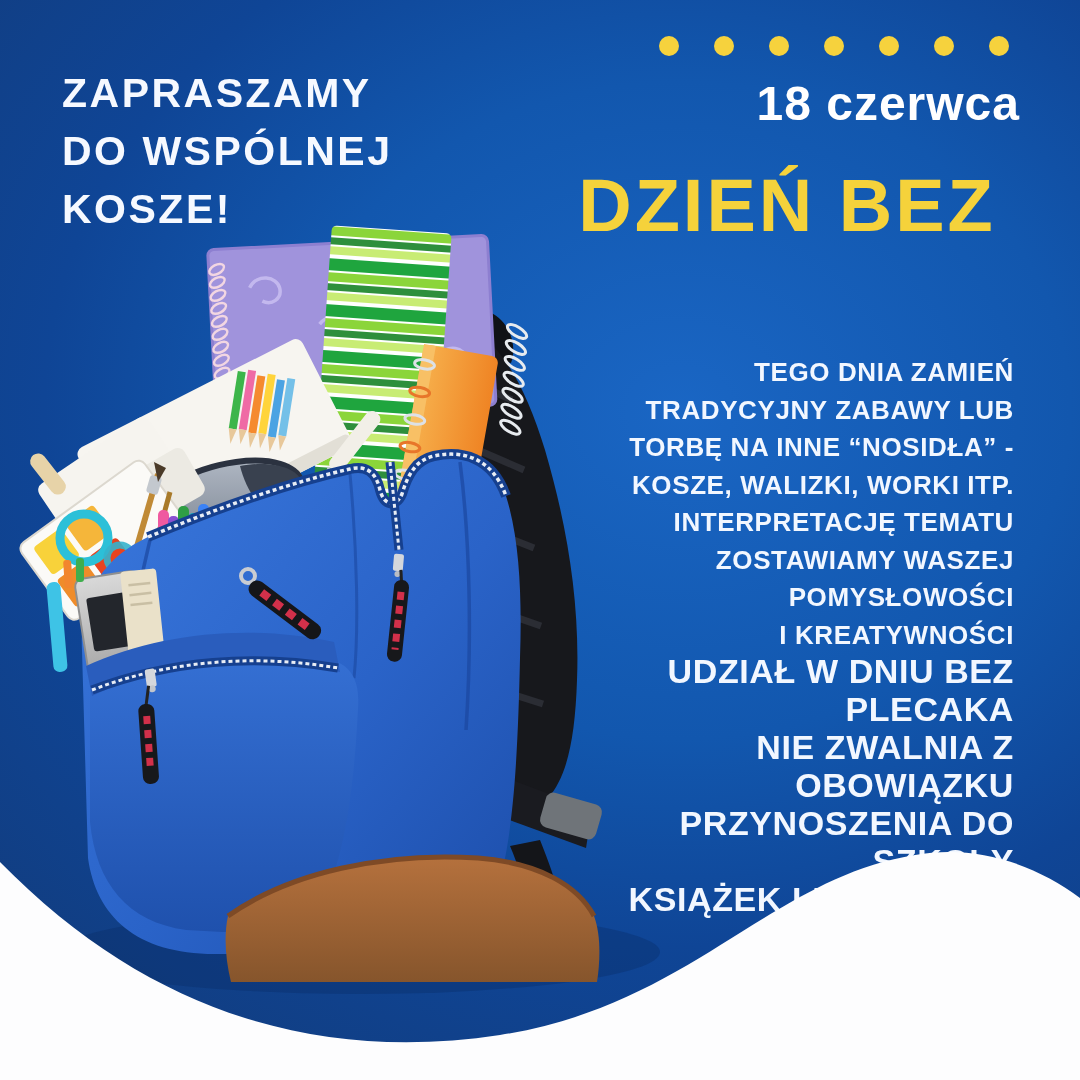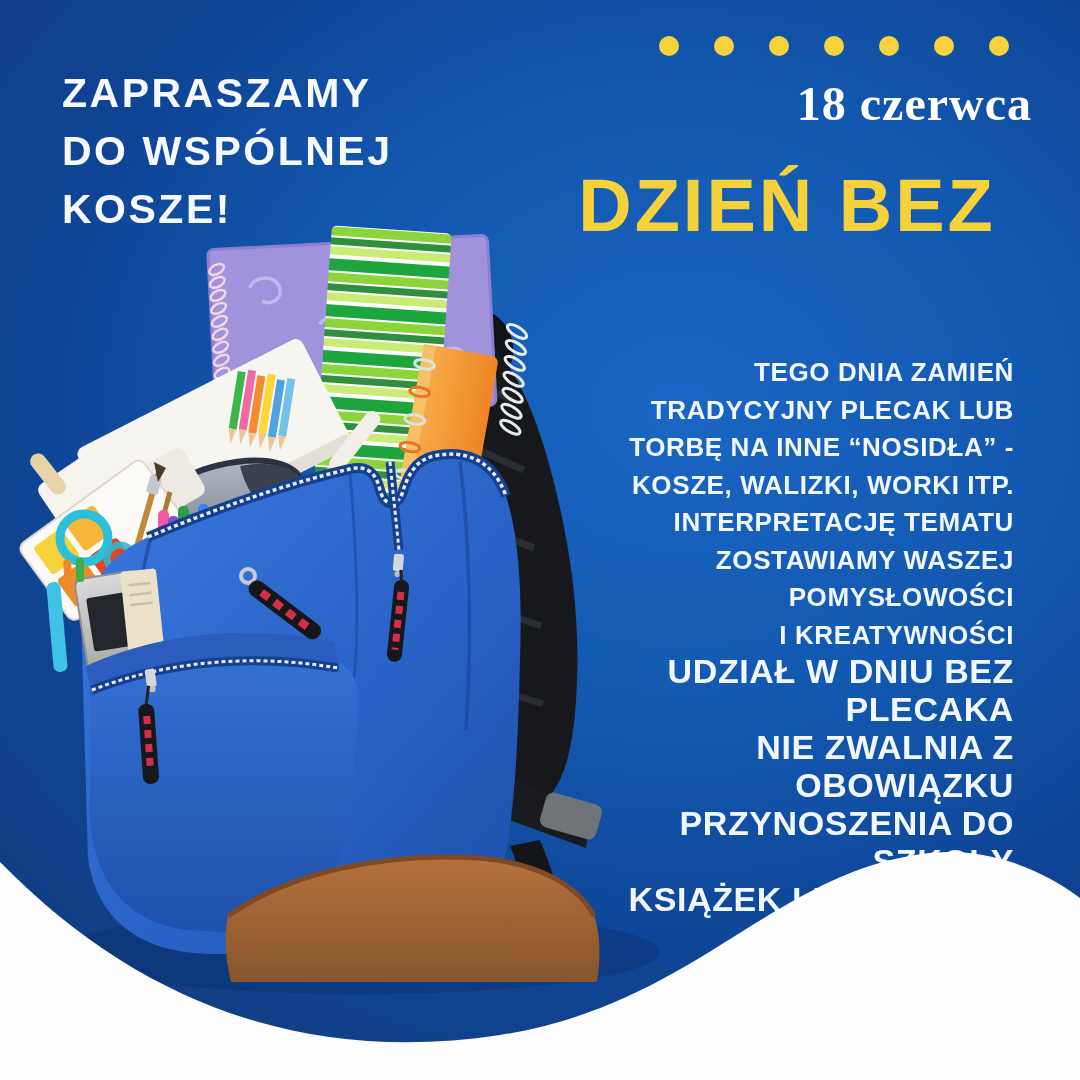--- a/index.html
+++ b/index.html
@@ -10,22 +10,22 @@
       radial-gradient(95% 80% at 63% 38%, #1a66c4 0%, #1257ae 38%, #0f4596 62%, #123a78 100%);
   }
   .invitation{
     position:absolute;left:62px;top:64px;
     color:#f6f9ff;font-size:41px;font-weight:700;letter-spacing:2.5px;
     line-height:58px;white-space:pre-line;
   }
   .dots-row{position:absolute;left:659px;top:36px;display:flex;gap:35px;}
   .dot{width:20px;height:20px;border-radius:50%;}
   .date{
-    position:absolute;right:48px;top:76px;width:600px;text-align:right;
-    color:#ffffff;font-size:48px;font-weight:700;letter-spacing:1px;font-family:Liberation Serif, serif;
+    position:absolute;right:60px;top:76px;width:600px;text-align:right;
+    color:#ffffff;font-size:48px;font-weight:700;letter-spacing:1px;
   }
   .title-line{
     position:absolute;right:58px;width:470px;text-align:center;
     color:#f5d23b;font-size:74px;font-weight:800;letter-spacing:3px;line-height:1;
   }
   .title-line.l1{top:154px;margin-top:15px;}
   .title-line.l2{top:262px;}
   .description{
     position:absolute;right:66px;top:354px;width:470px;text-align:right;
     color:#f2f7ff;font-size:26px;font-weight:700;letter-spacing:.6px;
@@ -60,21 +60,21 @@
       <span class="dot" style="background: rgb(246, 210, 61);"></span>
       <span class="dot" style="background: rgb(246, 210, 61);"></span>
       <span class="dot" style="background: rgb(246, 210, 61);"></span>
       <span class="dot" style="background: rgb(246, 210, 61);"></span>
     </div>
 
   <div class="date">18 czerwca</div>
   <div class="title-line l1">DZIEŃ BEZ</div>
 
   <div class="description">TEGO DNIA ZAMIEŃ
-TRADYCYJNY PLECAK LUB
+TRADYCYJNY ZABAWY LUB
 TORBĘ NA INNE “NOSIDŁA” -
 KOSZE, WALIZKI, WORKI ITP.
 INTERPRETACJĘ TEMATU
 ZOSTAWIAMY WASZEJ
 POMYSŁOWOŚCI
 I KREATYWNOŚCI</div>
   <div class="note">UDZIAŁ W DNIU BEZ PLECAKA
 NIE ZWALNIA Z  OBOWIĄZKU
 PRZYNOSZENIA DO SZKOŁY
 KSIĄŻEK I ZESZYTÓW.</div>

